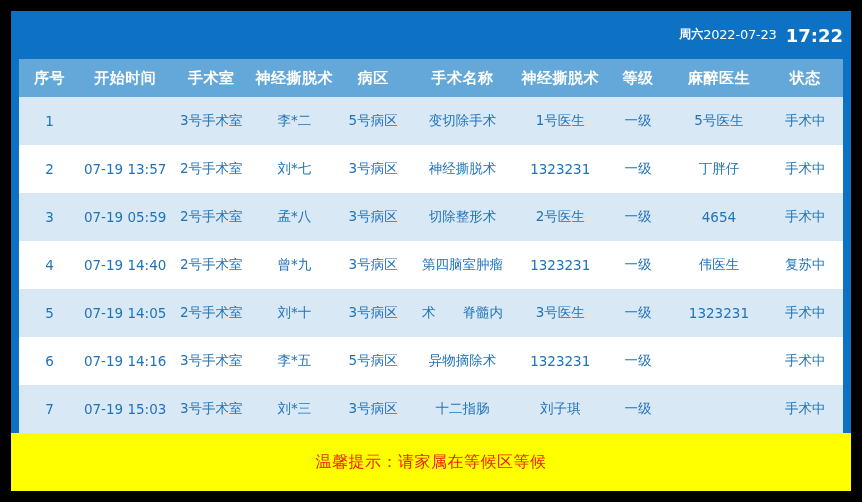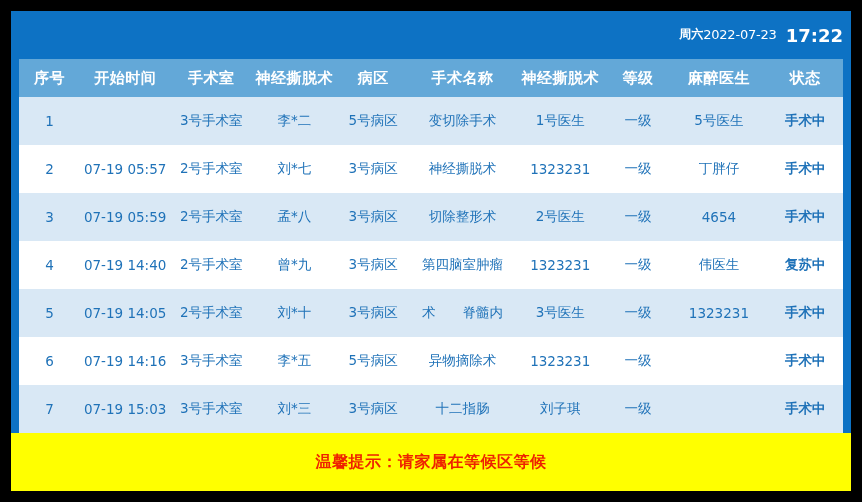--- a/index.html
+++ b/index.html
@@ -130,21 +130,21 @@
     text-align: center;
     font-size: 13.5px;
     color: #1f72b8;
     white-space: nowrap;
     overflow: hidden;
     text-overflow: clip;
   }
   #surgery-table tbody tr.row-odd td { background: #d9e8f5; }
   #surgery-table tbody tr.row-even td { background: #ffffff; }
 
-  td.cell-status { font-weight: bold; font-size: 14px; }
+  td.cell-status { font-weight: normal; font-size: 14px; }
   .status-operating { color: #d40f23; }
   .status-recovery  { color: #5bbf2a; }
 
   
   .col-no      { width: 58px; }
   .col-time    { width: 86px; }
   .col-room    { width: 78px; }
   .col-patient { width: 80px; }
   .col-ward    { width: 70px; }
   .col-opname  { width: 100px; }
@@ -158,21 +158,21 @@
     flex: 0 0 58px;
     height: 58px;
     background: #ffff00;
     display: flex;
     align-items: center;
     justify-content: center;
   }
   #notice-text {
     color: #ee2200;
     font-size: 16px;
-    font-weight: bold;
+    font-weight: normal;
     letter-spacing: 0.5px;
   }
 </style>
 </head>
 <body>
 
 <div id="screen-bezel">
   <div id="display-panel">
 
     <div id="top-bar">
@@ -221,21 +221,21 @@
               <td class="cell-patient">李*二</td>
               <td class="cell-ward">5号病区</td>
               <td class="cell-operation">变切除手术</td>
               <td class="cell-surgeon">1号医生</td>
               <td class="cell-level">一级</td>
               <td class="cell-anesthetist">5号医生</td>
               <td class="cell-status status-operating">手术中</td>
             </tr>
             <tr class="row-even">
               <td class="cell-no">2</td>
-              <td class="cell-start-time">07-19 05:57</td>
+              <td class="cell-start-time">07-19 13:57</td>
               <td class="cell-room">2号手术室</td>
               <td class="cell-patient">刘*七</td>
               <td class="cell-ward">3号病区</td>
               <td class="cell-operation">神经撕脱术</td>
               <td class="cell-surgeon">1323231</td>
               <td class="cell-level">一级</td>
               <td class="cell-anesthetist">丁胖仔</td>
               <td class="cell-status status-operating">手术中</td>
             </tr>
             <tr class="row-odd">

